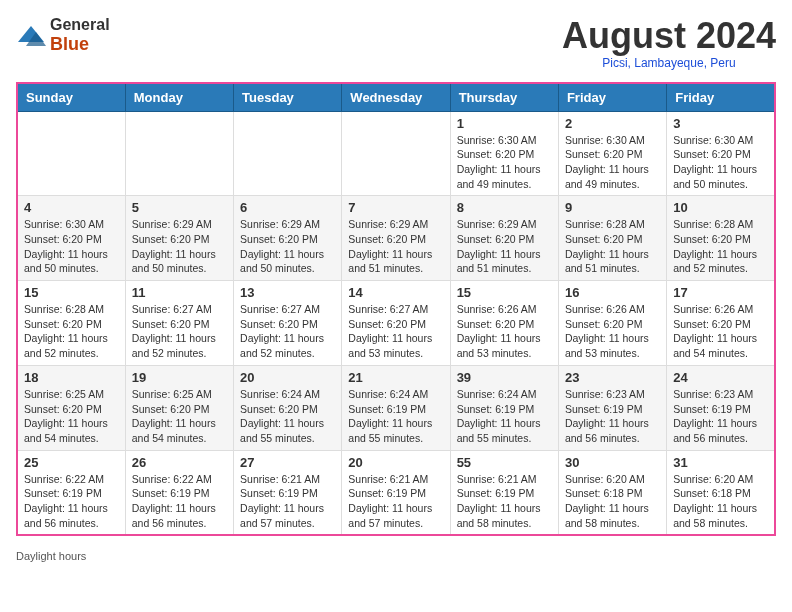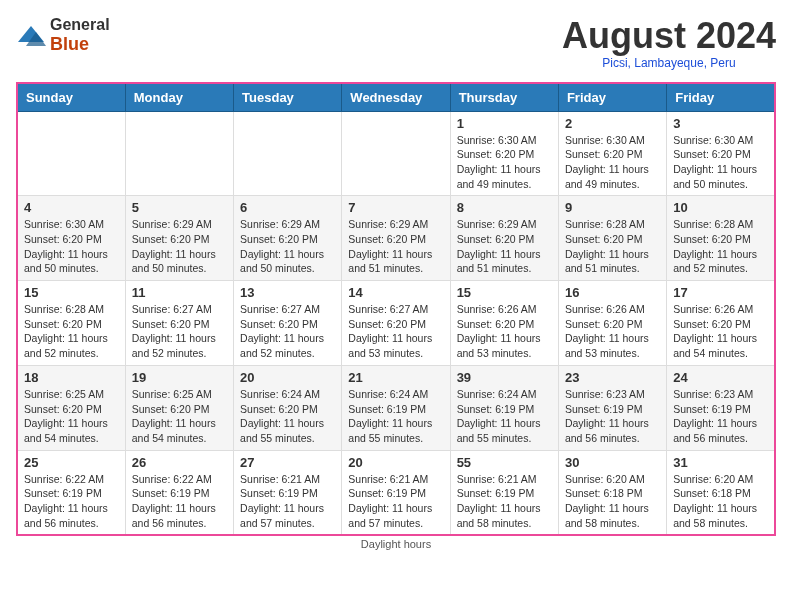--- a/index.html
+++ b/index.html
@@ -85,24 +85,23 @@
     }
     .day-info {
       font-size: 10.5px;
       color: #333;
       line-height: 1.4;
     }
     .empty-cell {
       background: #fff !important;
     }
     .footer-note {
-      margin-top: 2px;
+      margin-top: 14px;
       font-size: 11px;
       color: #555;
-      text-align: center;
     }
   </style>
 </head>
 <body>
 
 <div class="header-area">
   <div class="logo">
     <svg class="logo-icon" viewBox="0 0 30 24" xmlns="http://www.w3.org/2000/svg">
       <polygon points="15,2 28,18 2,18" fill="#2a7ab8"></polygon>
       <polygon points="20,8 30,22 10,22" fill="#1a5a8a" opacity="0.7"></polygon>

